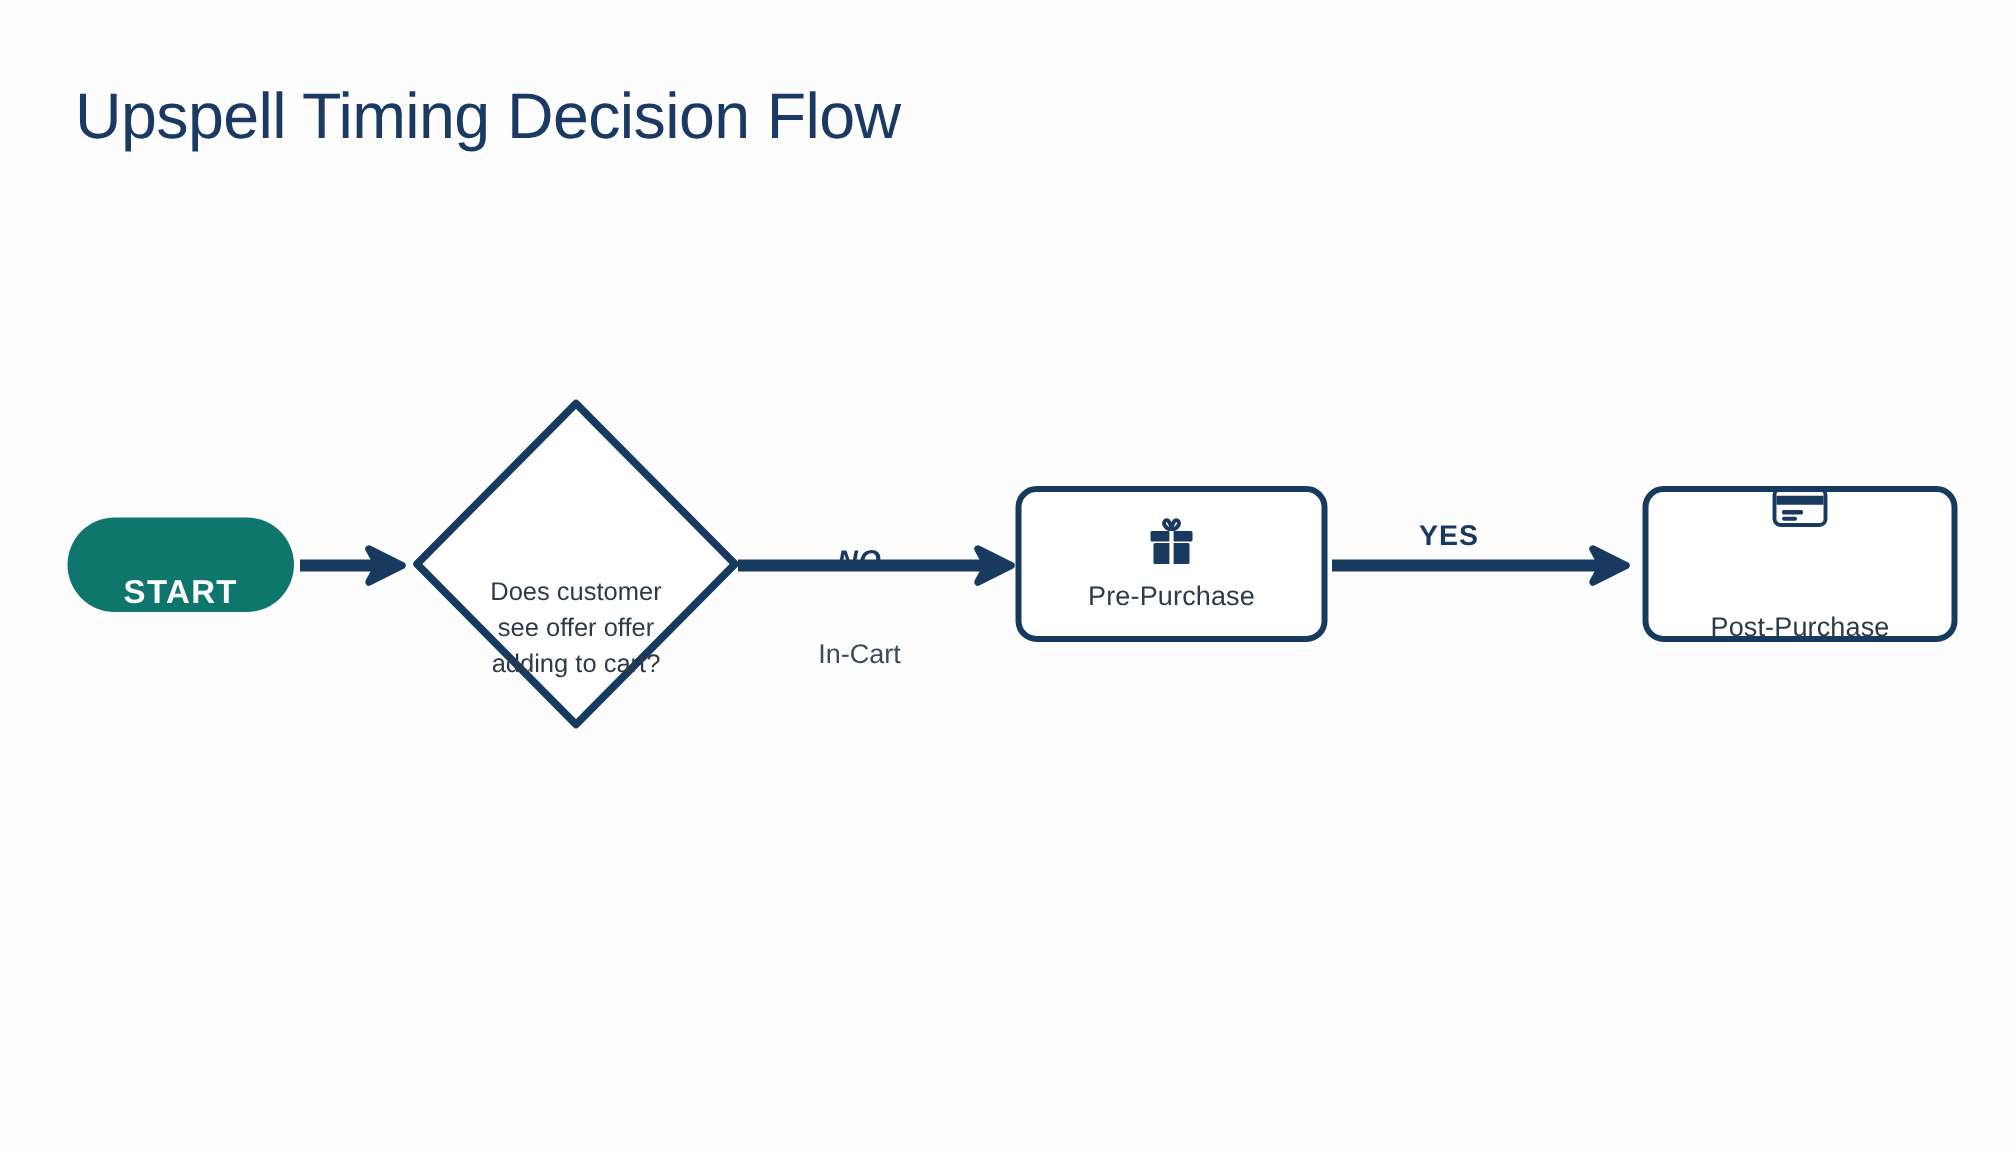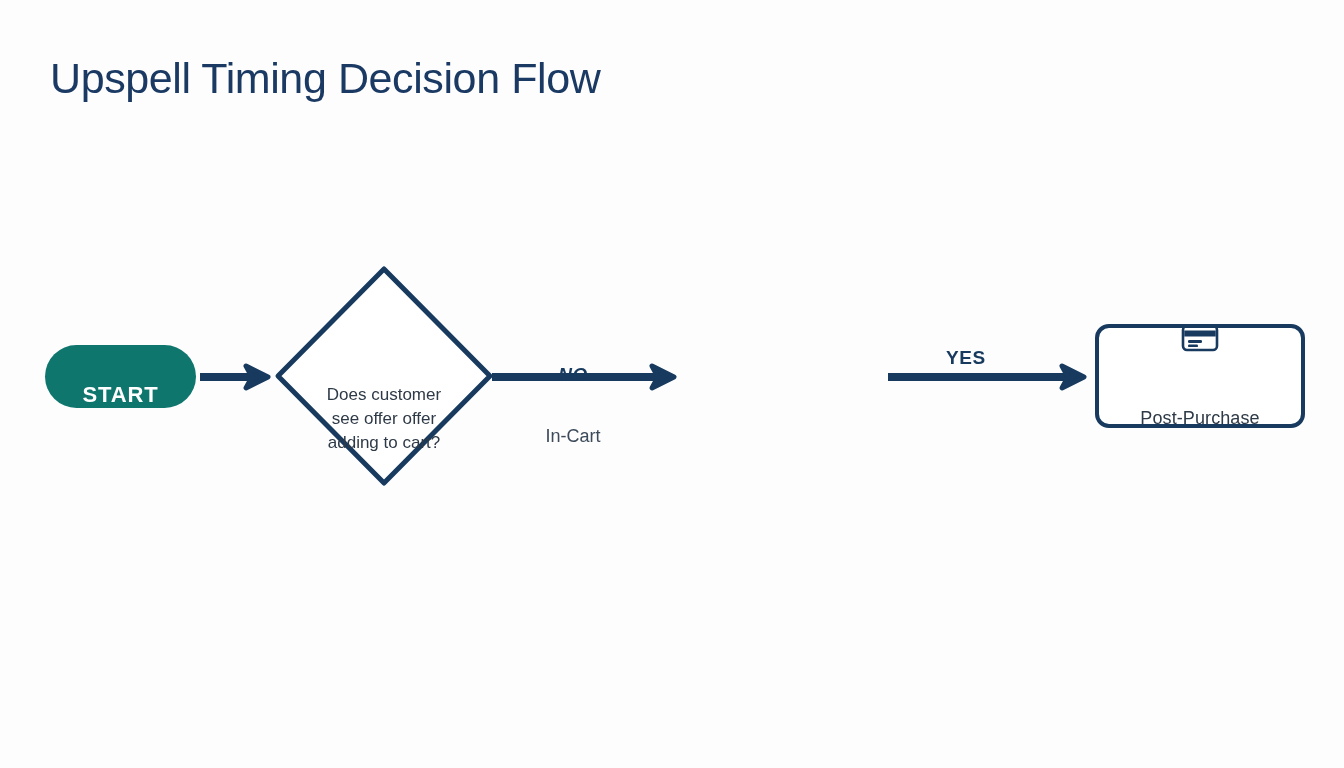--- a/index.html
+++ b/index.html
@@ -163,20 +163,36 @@
 
   <div class="arrow" style="left:492px; top:362px;">
     <svg width="190" height="30" viewBox="0 0 190 30">
       <rect x="0" y="11" width="164" height="8" fill="#173a5e"></rect>
       <path d="M160 4 L182 15 L160 26 L166 15 Z" fill="#173a5e" stroke="#173a5e" stroke-width="5" stroke-linejoin="round"></path>
     </svg>
   </div>
   <div class="edge-label main" style="left:513px; top:364px; width:120px;font-style:italic;">NO</div>
   <div class="edge-label sub" style="left:513px; top:389px; width:120px;">In-Cart</div>
 
+  <div class="proc-box pre">
+    <div class="proc-icon">
+      <svg width="34" height="32" viewBox="0 0 34 32">
+
+        <path d="M17 8 C13 8 10.5 3.5 13 2 C15.3 0.7 16.6 5 17 8" fill="none" stroke="#173a5e" stroke-width="2.6" stroke-linecap="round"></path>
+        <path d="M17 8 C21 8 23.5 3.5 21 2 C18.7 0.7 17.4 5 17 8" fill="none" stroke="#173a5e" stroke-width="2.6" stroke-linecap="round"></path>
+
+        <rect x="3" y="9" width="28" height="7" rx="1" fill="#173a5e"></rect>
+
+        <rect x="5" y="17" width="24" height="14" rx="1" fill="#173a5e"></rect>
+
+        <rect x="15.6" y="9" width="2.8" height="22" fill="#ffffff"></rect>
+      </svg>
+    </div>
+    <div class="proc-label">Pre-Purchase</div>
+  </div>
 
   <div class="arrow" style="left:888px; top:362px;">
     <svg width="205" height="30" viewBox="0 0 205 30">
       <rect x="0" y="11" width="178" height="8" fill="#173a5e"></rect>
       <path d="M174 4 L196 15 L174 26 L180 15 Z" fill="#173a5e" stroke="#173a5e" stroke-width="5" stroke-linejoin="round"></path>
     </svg>
   </div>
   <div class="edge-label main" style="left:906px; top:347px; width:120px;">YES</div>
 
   <div class="proc-box post">

